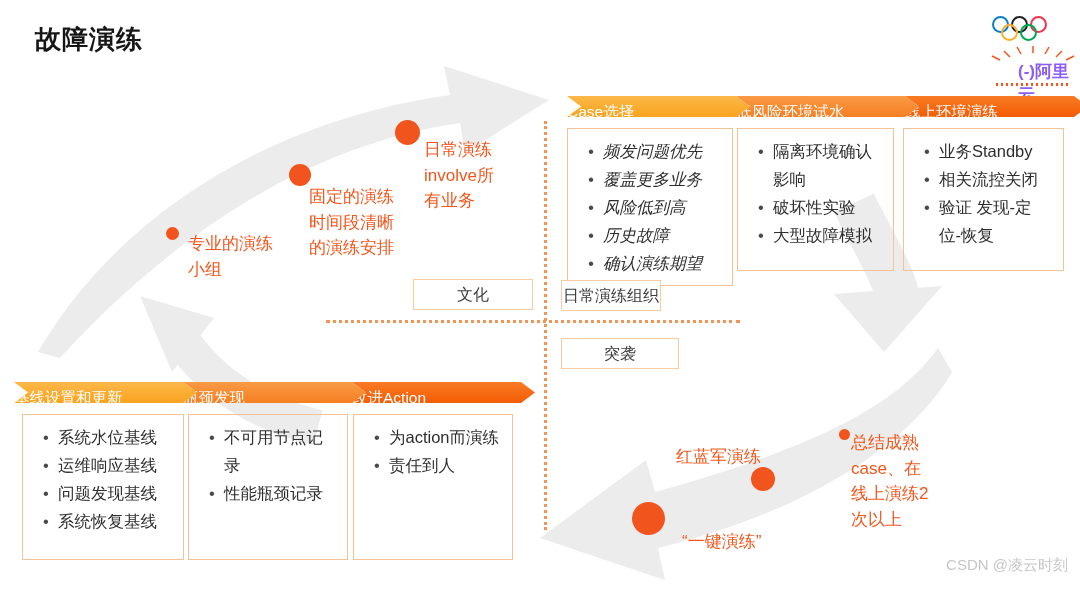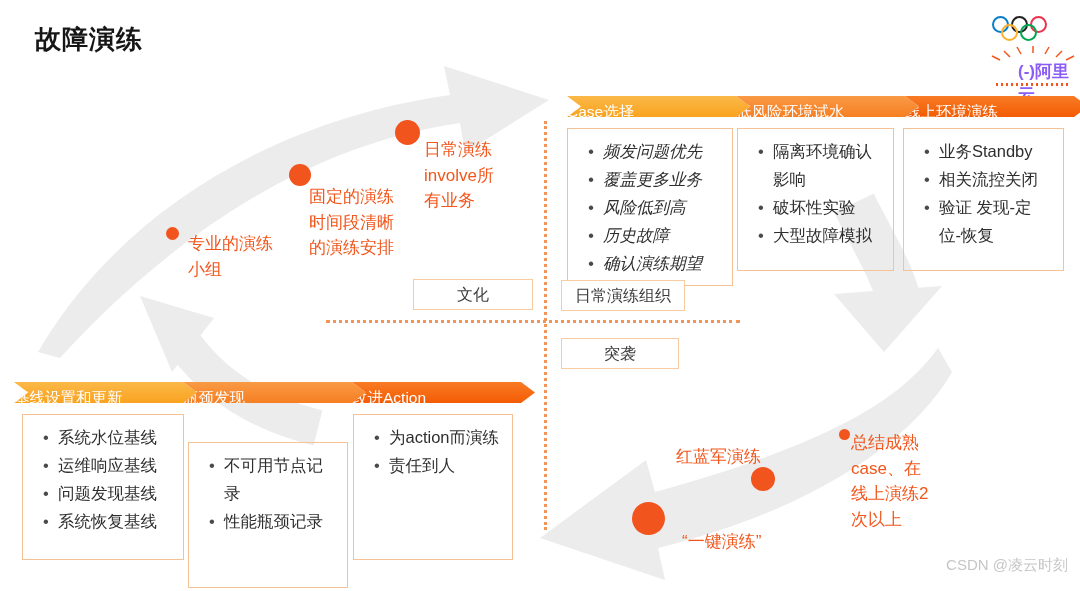--- a/index.html
+++ b/index.html
@@ -41,28 +41,28 @@
   
   .listbox{position:absolute;box-sizing:border-box;border:1px solid #F6C194;background:transparent;
            padding:8px 12px 8px 20px;}
   .listbox ul{margin:0;padding:0;list-style:none;}
   .listbox li{position:relative;padding-left:15px;font-size:16.5px;color:#2E2E2E;line-height:28px;}
   .listbox li::before{content:"•";position:absolute;left:0;color:#4A4A4A;}
   .tb1{left:567px;top:128px;width:166px;min-height:150px;font-style:italic;}
   .tb2{left:737px;top:128px;width:157px;min-height:143px;}
   .tb3{left:903px;top:128px;width:161px;min-height:143px;}
   .bb1{left:22px;top:414px;width:162px;min-height:146px;}
-  .bb2{left:188px;top:414px;width:160px;min-height:146px;margin-top:28px;}
+  .bb2{left:188px;top:414px;width:160px;min-height:146px;}
   .bb3{left:353px;top:414px;width:160px;min-height:146px;}
 
   
   .qbox{position:absolute;box-sizing:border-box;height:31px;line-height:29px;border:1px solid #F8CBA0;
         background:#fff;color:#3C3C3C;font-size:16px;text-align:center;}
   .q1{left:413px;top:279px;width:120px;}
-  .q2{left:561px;top:280px;width:124px;}
+  .q2{left:561px;top:280px;width:100px;}
   .q3{left:413px;top:338px;width:120px;}
   .q4{left:561px;top:338px;width:118px;}
 
   
   .dot{position:absolute;border-radius:50%;background:#F2541D;}
   .d1{left:166px;top:227px;width:13px;height:13px;}
   .d2{left:289px;top:164px;width:22px;height:22px;}
   .d3{left:395px;top:120px;width:25px;height:25px;}
   .d4{left:839px;top:429px;width:11px;height:11px;}
   .d5{left:751px;top:467px;width:24px;height:24px;}

